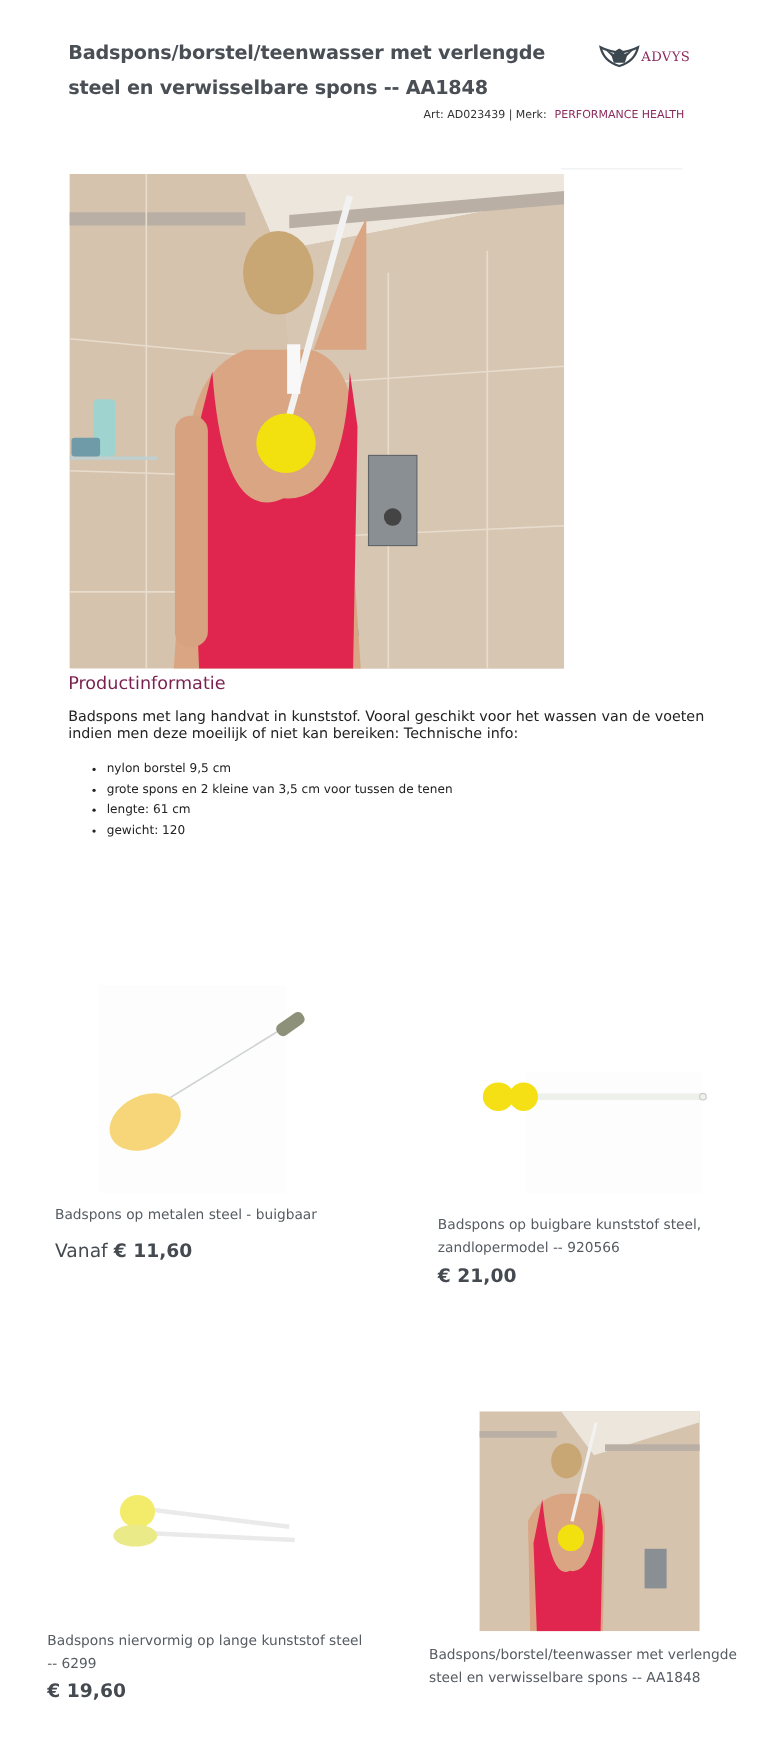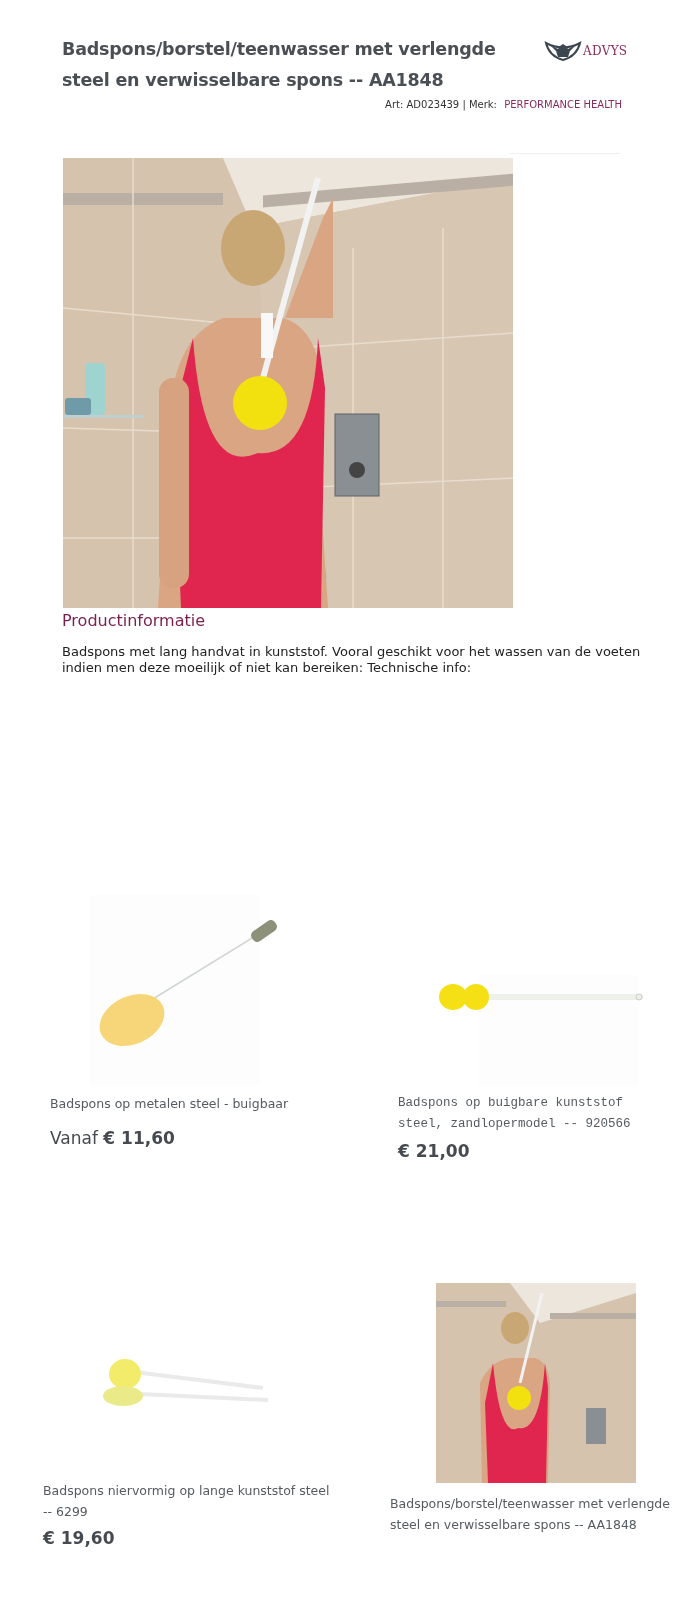--- a/index.html
+++ b/index.html
@@ -81,20 +81,26 @@
     <rect x="96" y="220" width="30" height="210" rx="14" fill="#d6a27f"></rect>
     <line x1="255" y1="20" x2="200" y2="220" stroke="#f2f2f2" stroke-width="6"></line>
     <rect x="198" y="155" width="12" height="45" fill="#f8f8f8"></rect>
     <circle cx="197" cy="245" r="27" fill="#f3e10f"></circle>
   </svg>
 </div>
 
 <div class="info">
   <h2>Productinformatie</h2>
   <p>Badspons met lang handvat in kunststof. Vooral geschikt voor het wassen van de voeten indien men deze moeilijk of niet kan bereiken: Technische info:</p>
+  <ul>
+    <li>nylon borstel 9,5 cm</li>
+    <li>grote spons en 2 kleine van 3,5 cm voor tussen de tenen</li>
+    <li>lengte: 61 cm</li>
+    <li>gewicht: 120</li>
+  </ul>
 </div>
 
 <div class="card" style="left:50px; top:895px; width:300px;">
   <div class="thumb" style="width:240px; height:190px;">
     <svg width="240" height="190" viewBox="0 0 240 190">
       <rect x="40" y="0" width="170" height="190" fill="#fdfdfd"></rect>
       <line x1="85" y1="115" x2="215" y2="35" stroke="#cfd3d3" stroke-width="1.5"></line>
       <rect x="200" y="30" width="28" height="12" rx="5" fill="#8e917a" transform="rotate(-35 214 36)"></rect>
       <ellipse cx="82" cy="125" rx="34" ry="24" fill="#f6d678" transform="rotate(-25 82 125)"></ellipse>
     </svg>
@@ -109,21 +115,21 @@
 <div class="card" style="left:398px; top:895px; width:280px;">
   <div class="thumb" style="width:250px; height:190px;">
     <svg width="250" height="190" viewBox="0 0 250 190">
       <rect x="80" y="80" width="160" height="110" fill="#fdfdfd"></rect>
       <rect x="45" y="99" width="200" height="6" rx="3" fill="#eef0ea"></rect>
       <circle cx="241" cy="102" r="3" fill="none" stroke="#ccc"></circle>
       <ellipse cx="55" cy="102" rx="14" ry="13" fill="#f4e014"></ellipse>
       <ellipse cx="78" cy="102" rx="13" ry="13" fill="#f4e014"></ellipse>
     </svg>
   </div>
-  <div class="name" style="margin-top:8px; width:250px;font-family:Liberation Mono, monospace;">Badspons op buigbare kunststof steel, zandlopermodel -- 920566</div>
+  <div class="name" style="margin-top:17px; width:250px;">Badspons op buigbare kunststof steel, zandlopermodel -- 920566</div>
   <div class="price" style="margin-top:6px;">
     <span class="amt">€ 21,00</span>
   </div>
 </div>
 
 <div class="card" style="left:43px; top:1283px; width:300px;">
   <div class="thumb" style="width:290px; height:195px;">
     <svg width="290" height="195" viewBox="0 0 290 195">
       <line x1="75" y1="87" x2="220" y2="105" stroke="#eaeaea" stroke-width="4"></line>
       <line x1="75" y1="110" x2="225" y2="117" stroke="#eaeaea" stroke-width="4"></line>

